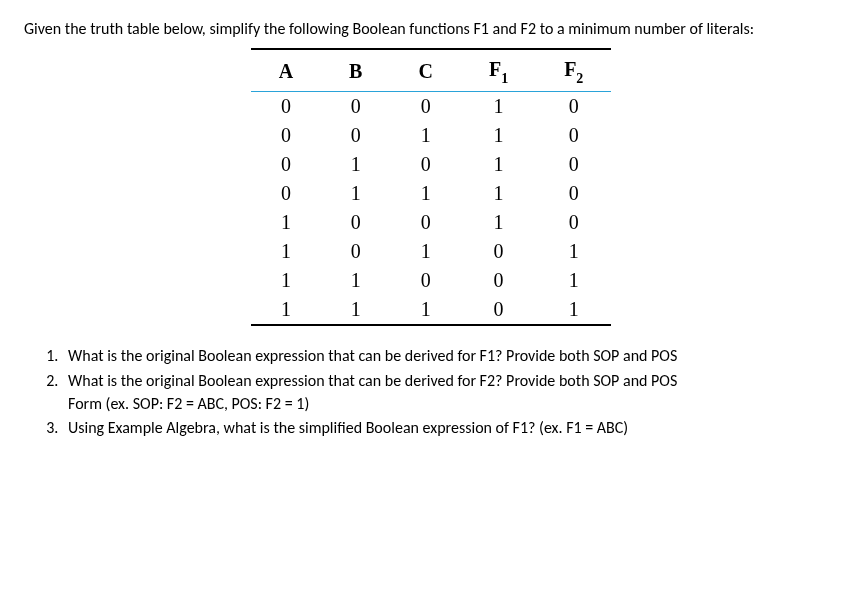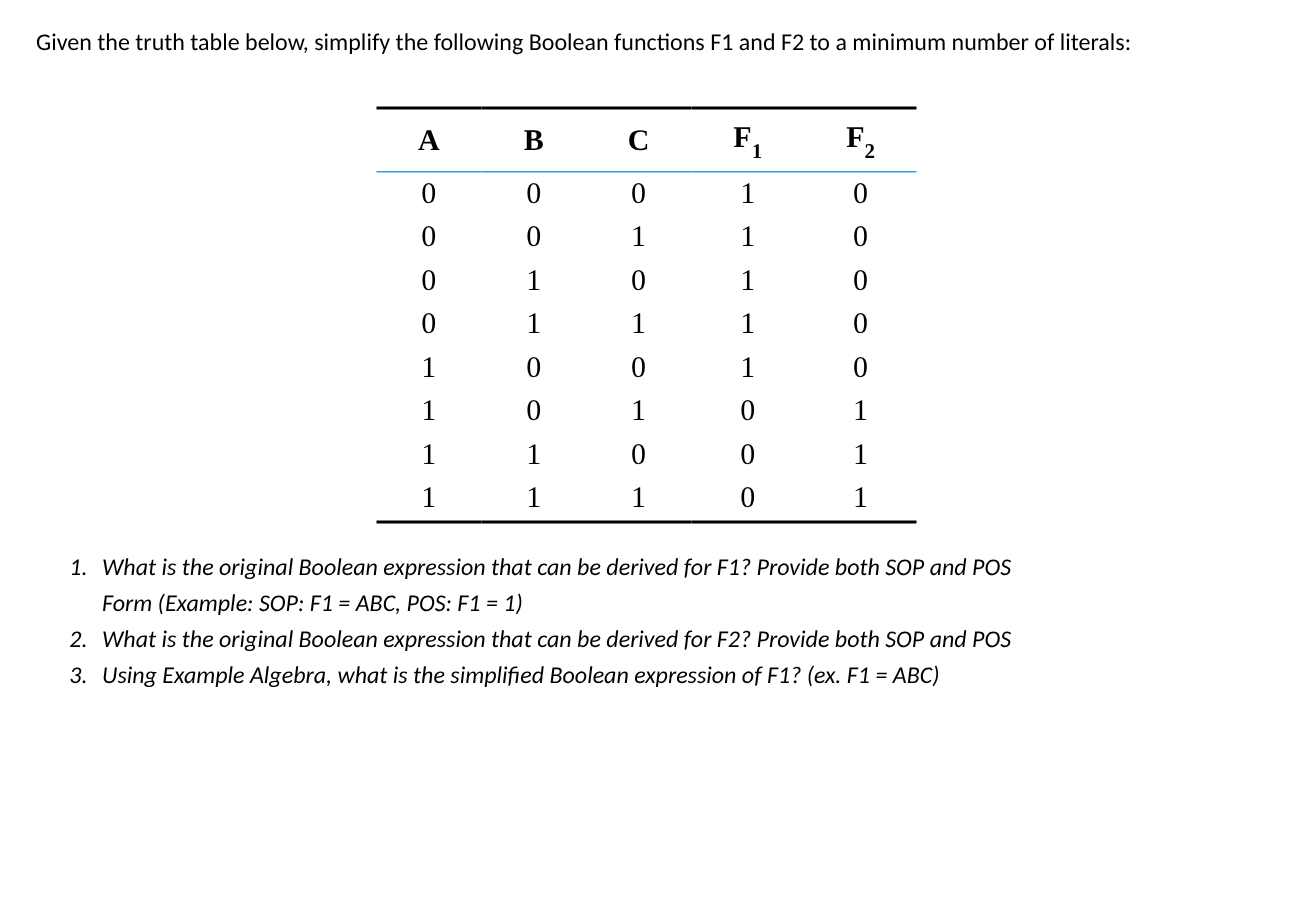--- a/index.html
+++ b/index.html
@@ -10,21 +10,21 @@
     body {
       font-family: Calibri, Arial, sans-serif;
       font-size: 16px;
       color: #000;
       background: #fff;
       padding: 18px 24px;
       width: 862px;
     }
     .intro {
       line-height: 1.4;
-      margin-bottom: 31px;
+      margin-bottom: 8px;
     }
     .table-wrapper {
       display: flex;
       justify-content: center;
       margin-bottom: 18px;
     }
     table {
       border-collapse: collapse;
       font-family: 'Times New Roman', Times, serif;
       font-size: 20px;
@@ -46,21 +46,20 @@
     .sub {
       font-size: 0.7em;
       vertical-align: sub;
       position: relative;
       top: 2px;
     }
     ol.questions {
       list-style: decimal;
       padding-left: 38px;
       line-height: 1.45;
-      font-style: italic;
     }
     ol.questions li {
       padding-left: 6px;
       margin-bottom: 1px;
     }
     .indent-second {
       display: block;
     }
   </style>
 </head>
@@ -136,21 +135,21 @@
         <td>0</td>
         <td>1</td>
       </tr>
     </tbody>
   </table>
 </div>
 
 <ol class="questions">
   <li>
     <span>What is the original Boolean expression that can be derived for F1? Provide both SOP and POS</span>
-    <span class="indent-second">Form (Example: SOP: F1 = ABC, POS: F1 = 1)</span>
   </li>
   <li>
     <span>What is the original Boolean expression that can be derived for F2? Provide both SOP and POS</span>
+    <span class="indent-second">Form (ex. SOP: F2 = ABC, POS: F2 = 1)</span>
   </li>
   <li>
     <span>Using Example Algebra, what is the simplified Boolean expression of F1? (ex. F1 = ABC)</span>
   </li>
 </ol>
 
 </body></html>

